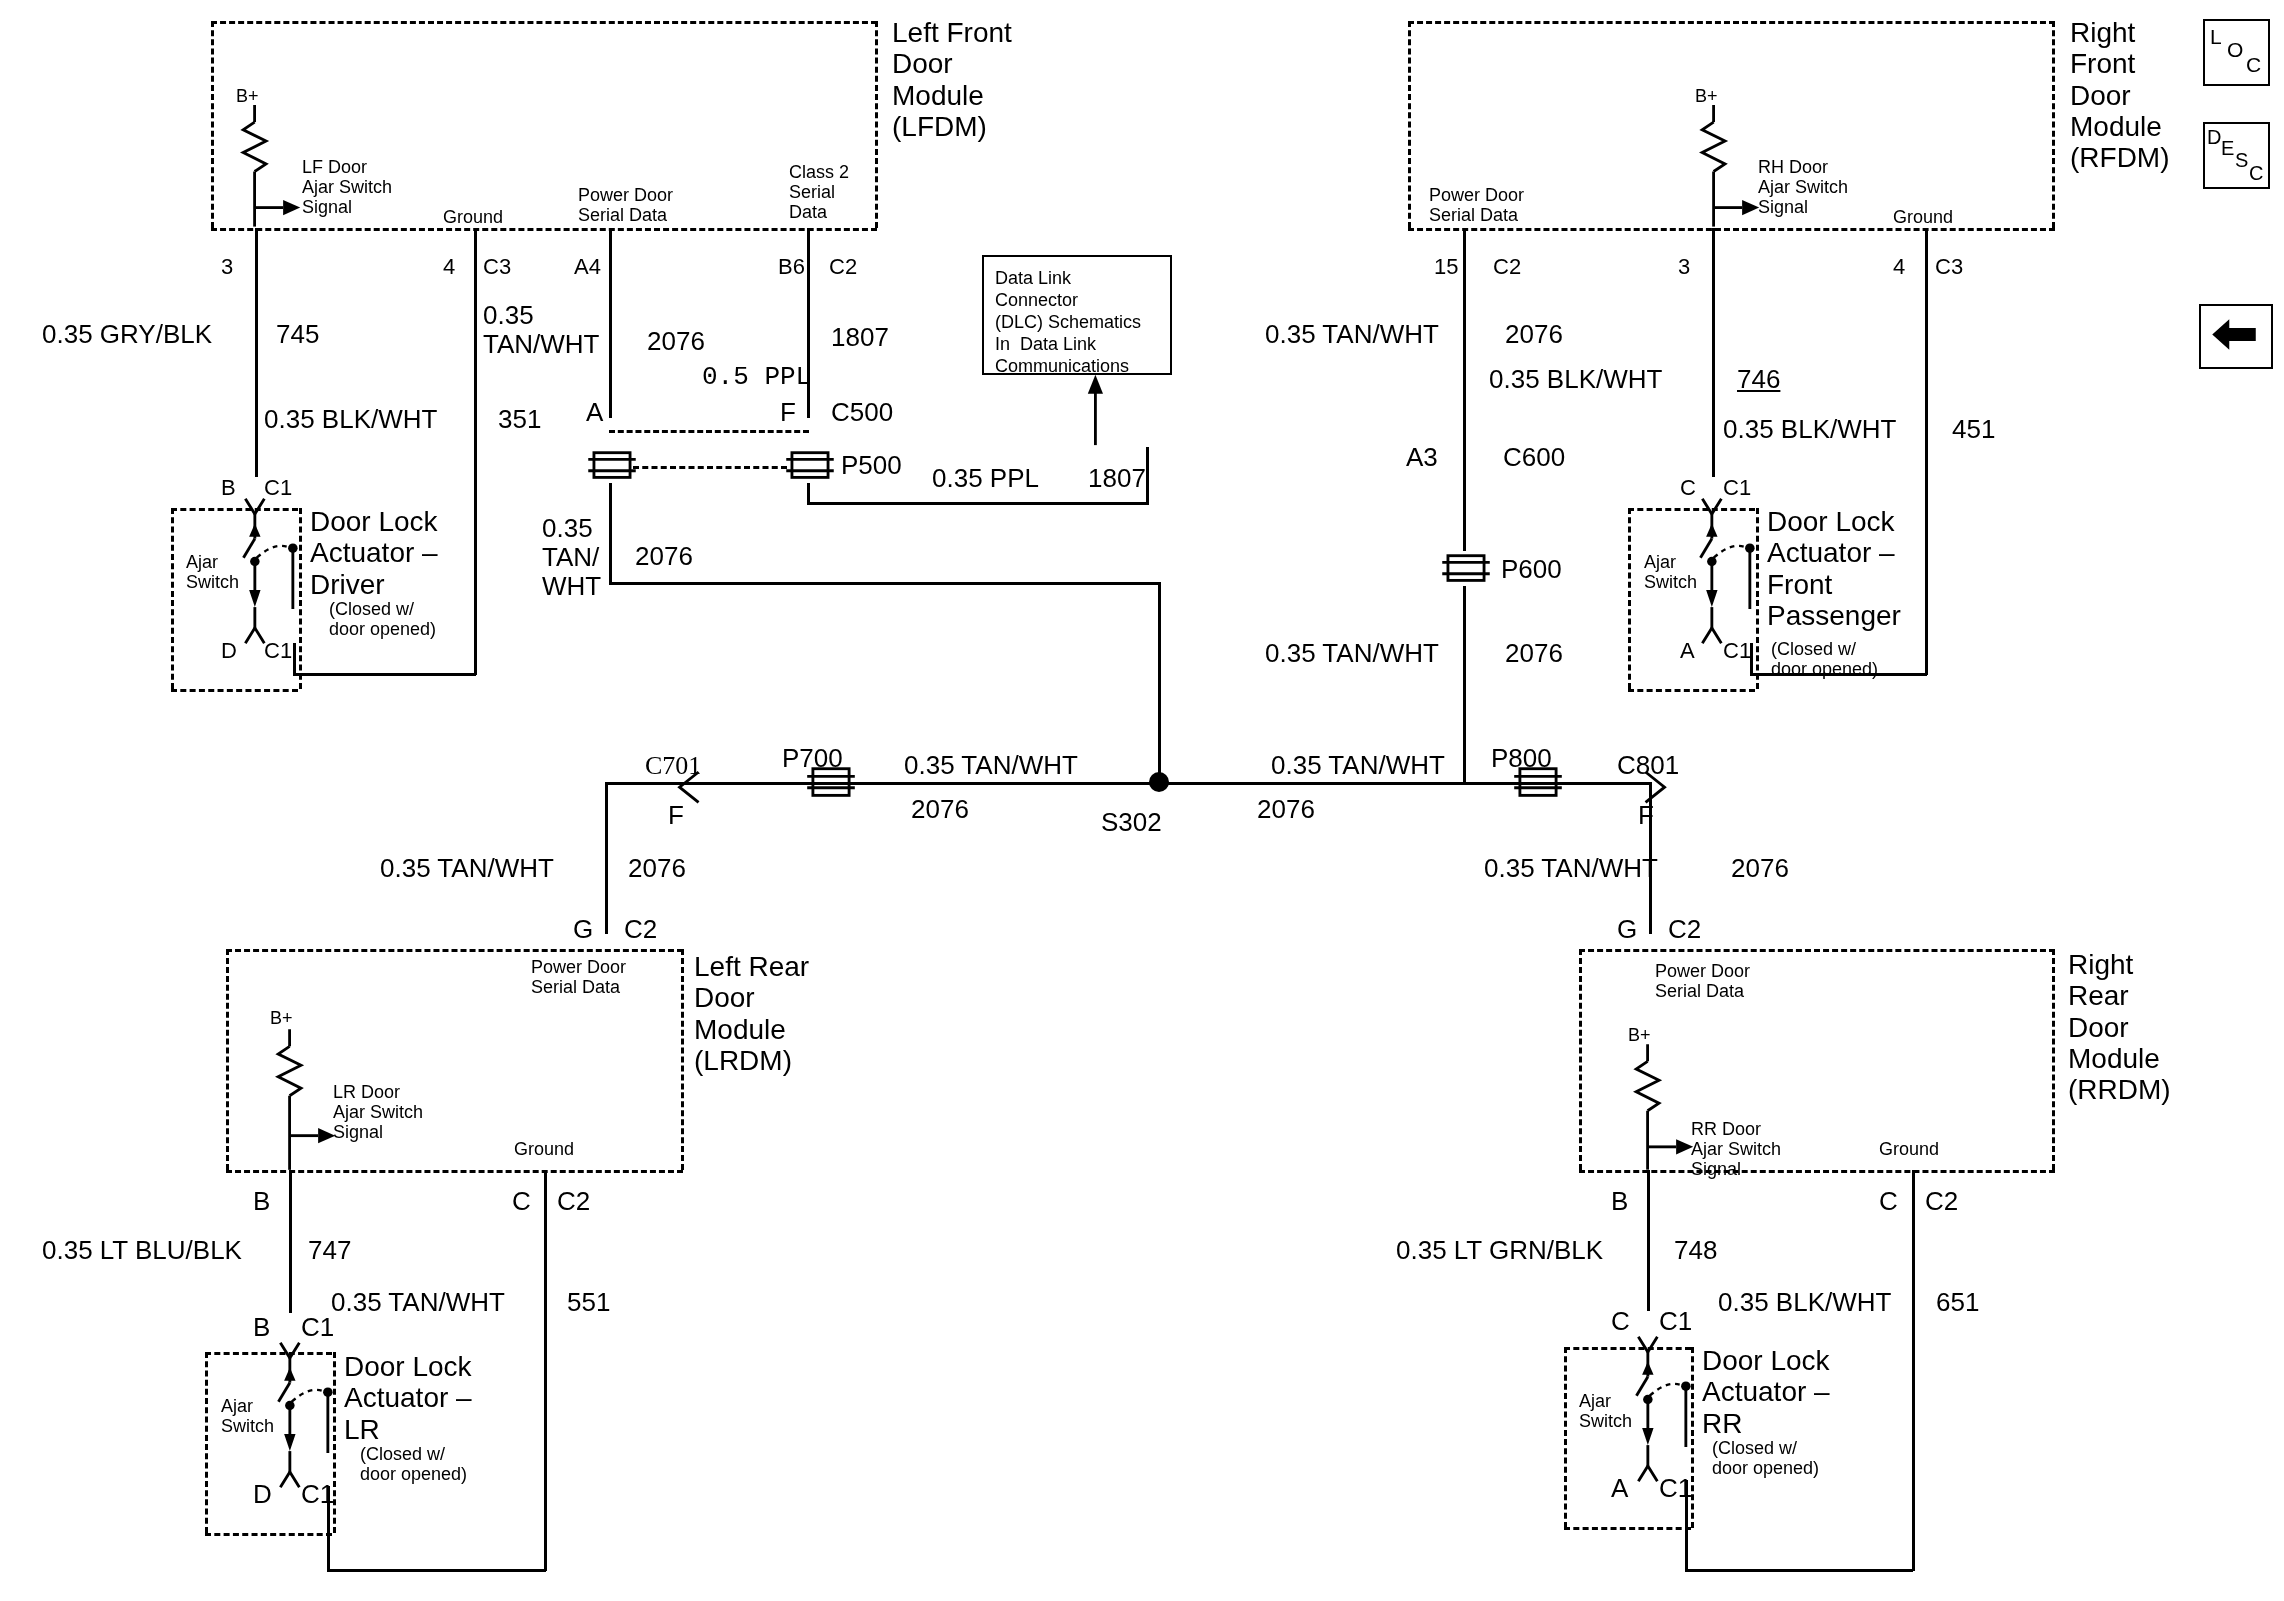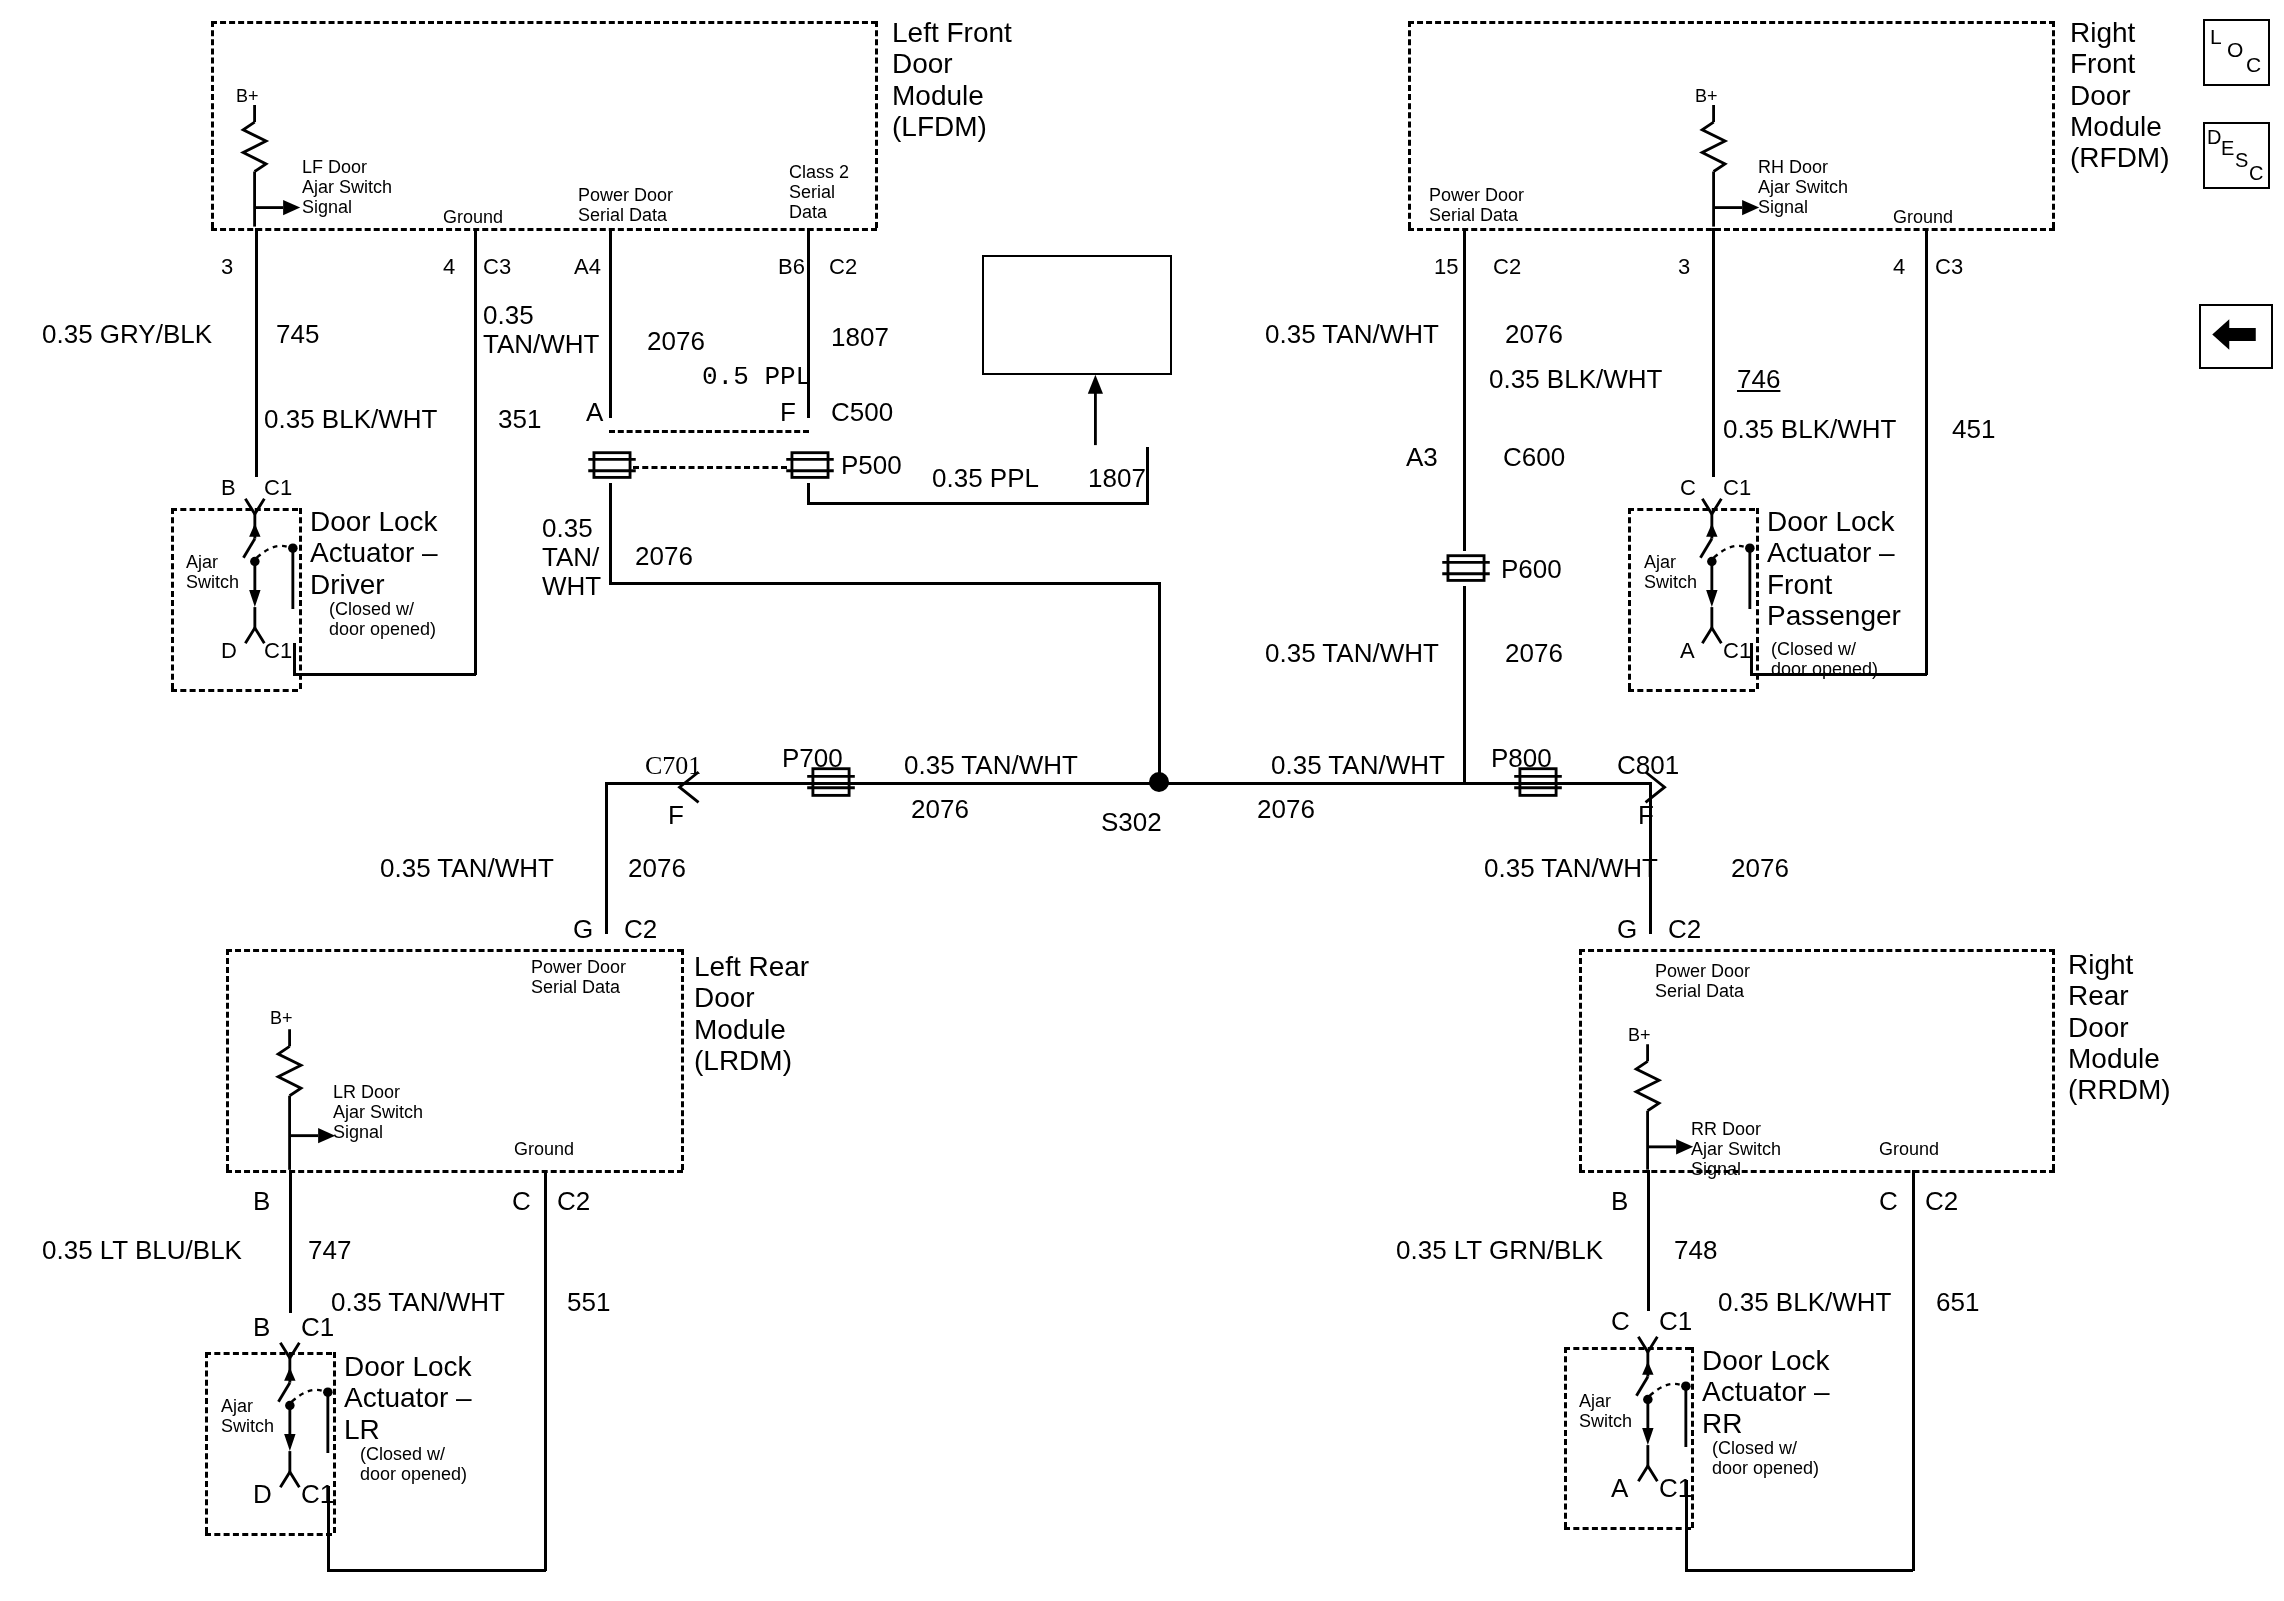--- a/index.html
+++ b/index.html
@@ -105,20 +105,25 @@
     <line x1="0" y1="13" x2="50" y2="13" stroke="#000" stroke-width="3"></line>
     <line x1="0" y1="25" x2="50" y2="25" stroke="#000" stroke-width="3"></line>
   </svg>
   <div class="dash-h" style="left:633px;top:466px;width:154px;"></div>
   <div class="lbl big" style="left:841px;top:451px;">P500</div>
 
   <div class="lbl big" style="left:932px;top:464px;">0.35 PPL</div>
   <div class="lbl big" style="left:1088px;top:464px;">1807</div>
 
   <div class="box" style="left:982px;top:255px;width:186px;height:116px;"></div>
+  <div class="lbl sm" style="left:995px;top:268px;line-height:1.22;">Data Link
+Connector
+(DLC) Schematics
+In  Data Link
+Communications</div>
   <svg style="left:1046px;top:371px;width:57px;height:76px;" viewBox="0 0 60 80" width="57" height="76">
     <line x1="52" y1="78" x2="52" y2="20" stroke="#000" stroke-width="3"></line>
     <polygon points="44,24 52,4 60,24" fill="#000"></polygon>
   </svg>
 
   <div class="vline" style="left:807px;top:483px;height:21px;"></div>
   <div class="hline" style="left:807px;top:502px;width:342px;"></div>
   <div class="vline" style="left:1146px;top:447px;height:57px;"></div>
 
   <div class="vline" style="left:609px;top:483px;height:101px;"></div>

